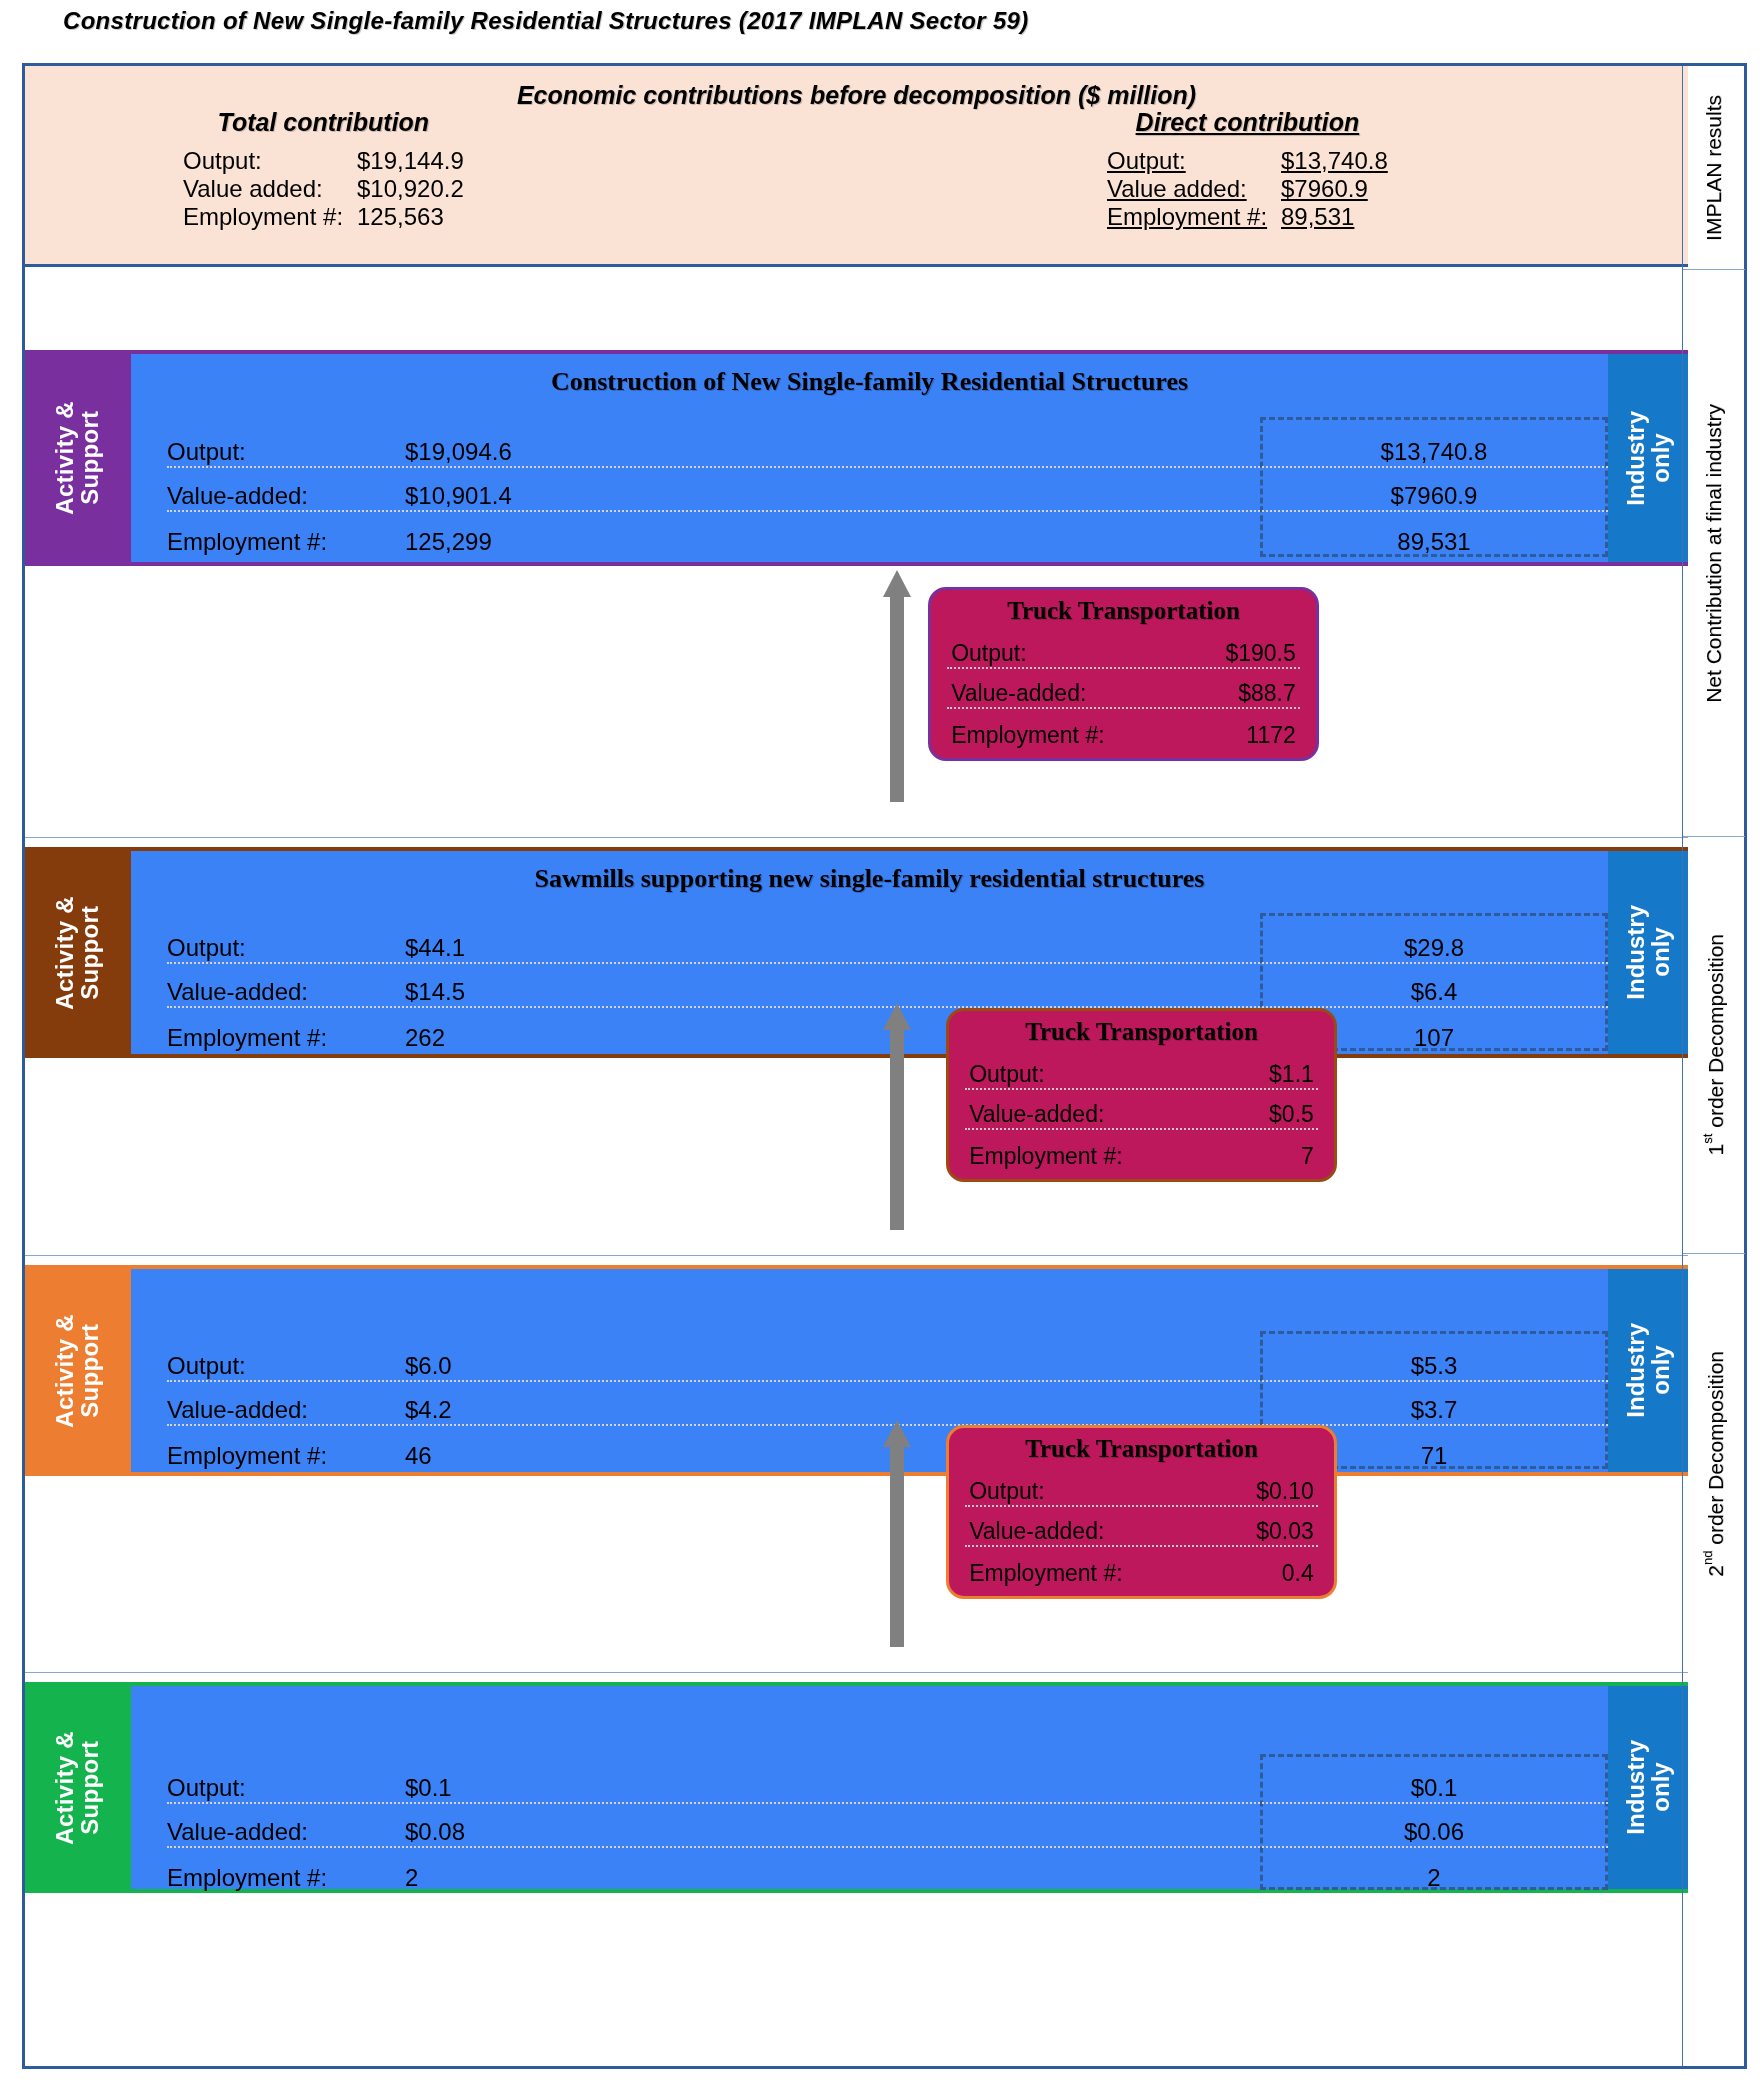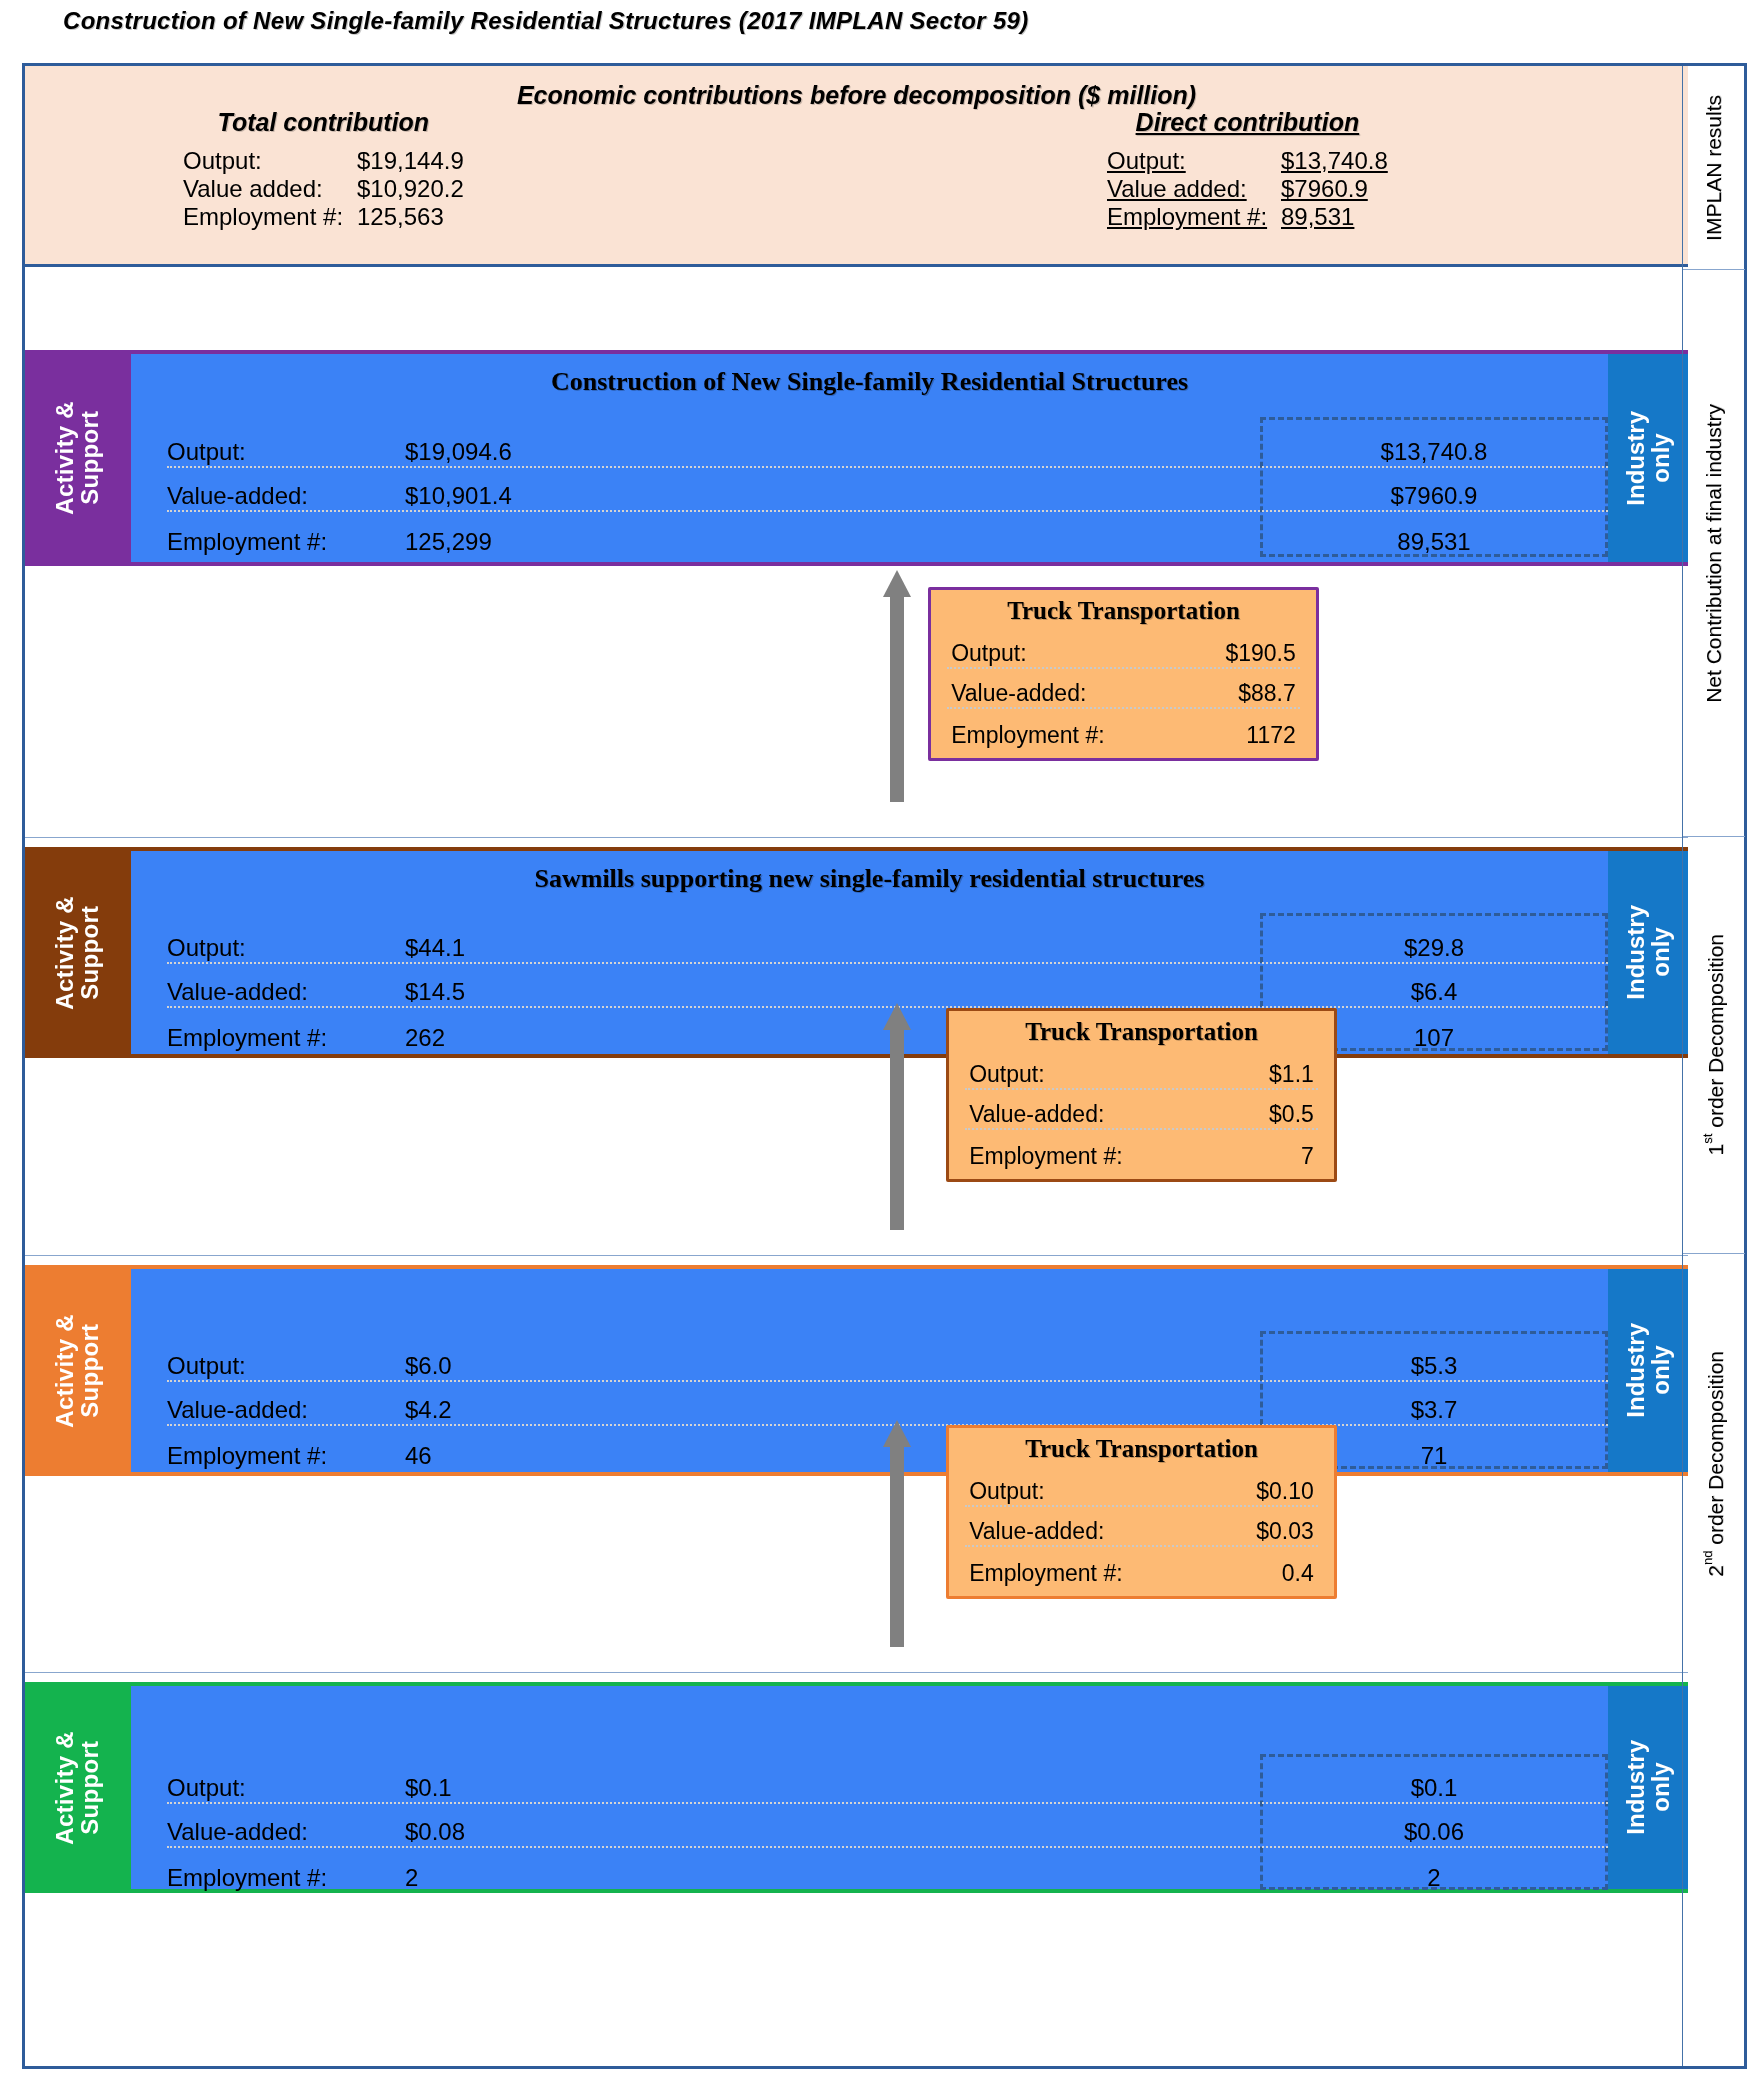--- a/index.html
+++ b/index.html
@@ -146,22 +146,22 @@
     background:#808080;
   }
   .arrow .head{
     position:absolute; left:0; top:0;
     border-left:14.3px solid transparent;
     border-right:14.3px solid transparent;
     border-bottom:27.4px solid #808080;
   }
   .truck{
     position:absolute;
-    border-radius:2px;
-    background:#fdba74;
+    border-radius:18px;
+    background:#be185d;
     padding:7.4px 16px 9.5px 16px;
   }
   .truck .t-title{
     text-align:center; font-size:25px; font-weight:bold;
     font-family:"Liberation Serif", serif;
     text-shadow:1.1px 1.1px 0 rgba(0,0,0,.22);
     margin-bottom:3.2px;
   }
   .truck .t-row{
     display:flex; justify-content:space-between;

